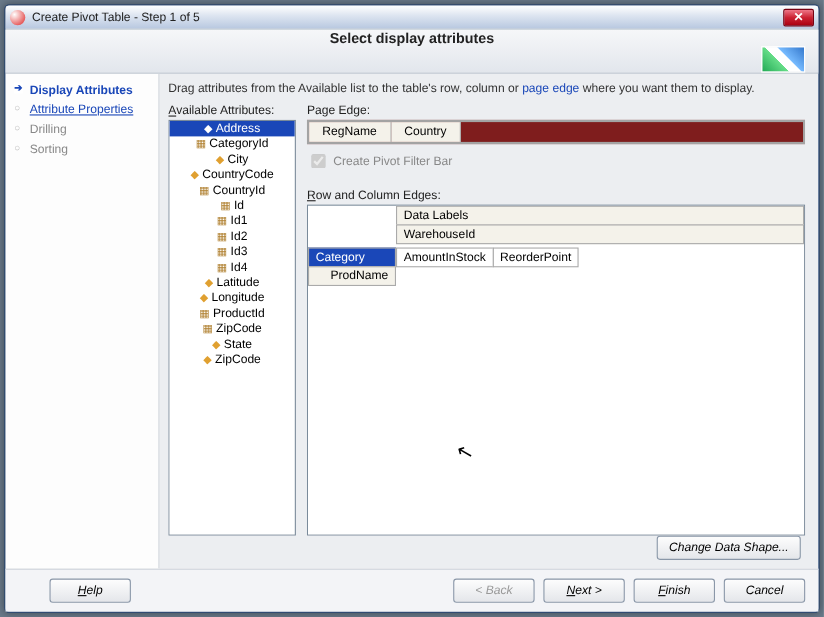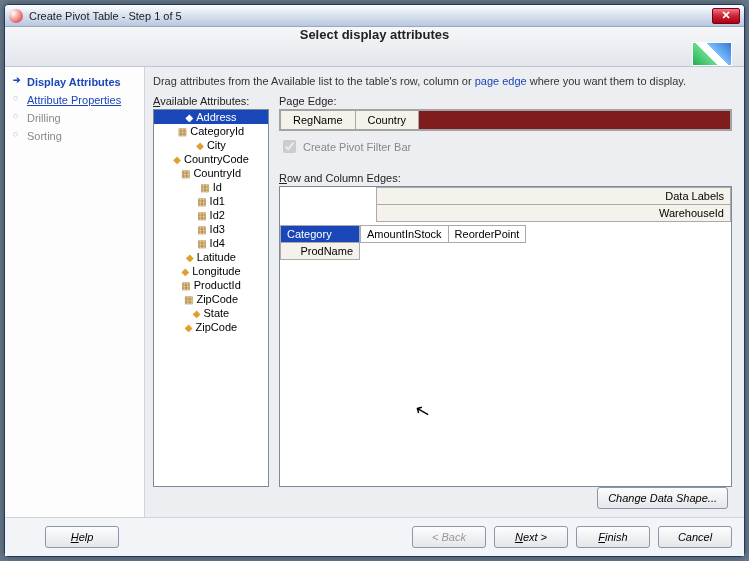--- a/index.html
+++ b/index.html
@@ -148,21 +148,21 @@
   .chk-row { display:flex; align-items:center; gap:4px; margin-bottom:16px; color:#888;}
   .edgebox {
     flex:1;
     border:1px solid #7a8a9a;
     background:#fff;
     position:relative;
     overflow:hidden;
   }
   .edge-header {
     position:absolute;
-    left:96px; right:0; top:0;text-align:right;
+    left:80px; right:0; top:0;
   }
   .edge-header .hrow {
     border:1px solid #aaa;
     background:#f4f2ea;
     padding:2px 6px;
     margin-bottom:-1px;
     font-size:11px;
   }
   .edge-left {
     position:absolute;

